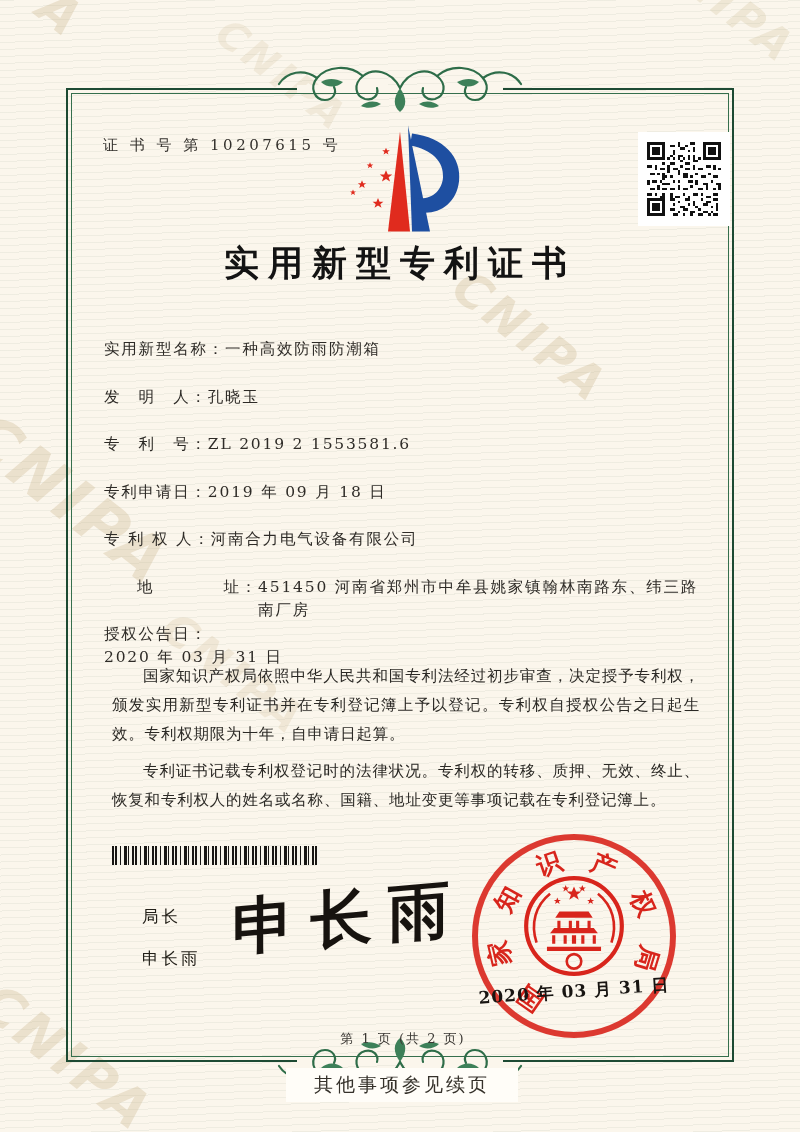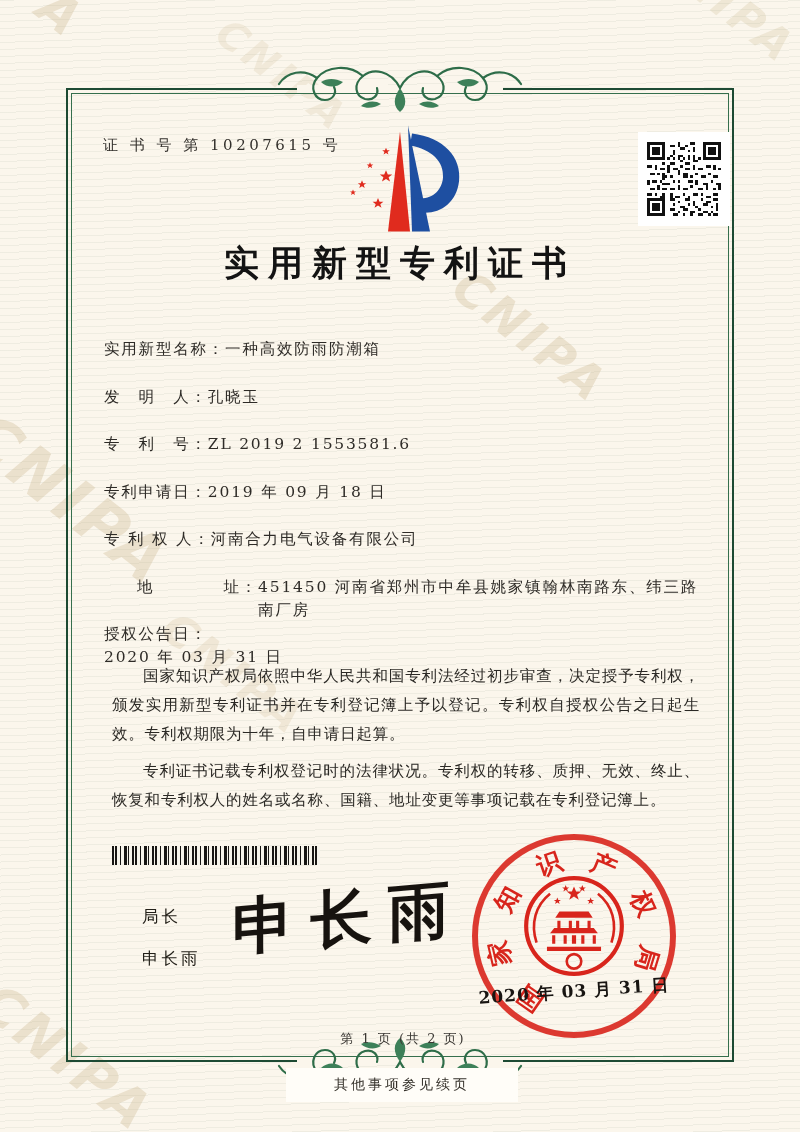--- a/index.html
+++ b/index.html
@@ -50,21 +50,21 @@
   .seal-char:nth-of-type(4){transform:rotate(-19deg) translateY(-77px);}
   .seal-char:nth-of-type(5){transform:rotate(23deg) translateY(-77px);}
   .seal-char:nth-of-type(6){transform:rotate(65deg) translateY(-77px);}
   .seal-char:nth-of-type(7){transform:rotate(107deg) translateY(-77px);}
   .seal-emblem{position:absolute;left:50%;top:45%;transform:translate(-50%,-50%);}
   .seal-date{position:absolute;left:-6px;right:-6px;top:146px;text-align:center;font-size:17px;
       font-weight:700;color:#181512;letter-spacing:1px;transform:rotate(-4deg);}
   .page-no{position:absolute;left:0;right:0;top:1030px;text-align:center;font-size:13px;
       letter-spacing:2px;color:#3a3733;padding-left:6px;}
   .cont-note{position:absolute;left:286px;top:1068px;width:232px;height:34px;background:#fffdf8;
-      display:flex;align-items:center;justify-content:center;font-size:14px;letter-spacing:3px;
+      display:flex;align-items:center;justify-content:center;font-size:19px;letter-spacing:3px;
       color:#35312a;}
 </style>
 </head>
 <body>
 
 <div class="page">
 
   <div class="wm" style="left:-90px;top:-60px;font-size:50px;">CNIPA</div>
   <div class="wm" style="left:205px;top:52px;font-size:40px;color:rgba(198,176,132,.18);">CNIPA</div>
   <div class="wm" style="left:640px;top:-24px;font-size:44px;color:rgba(198,176,132,.22);">CNIPA</div>

